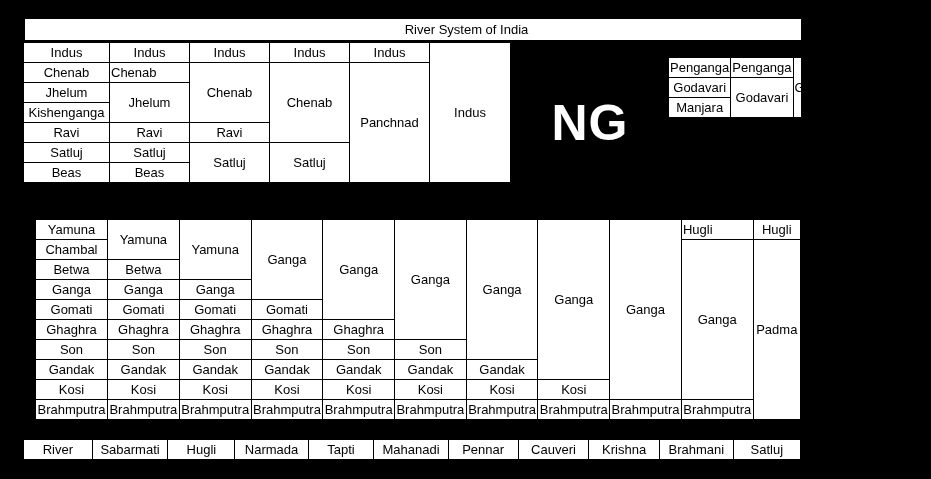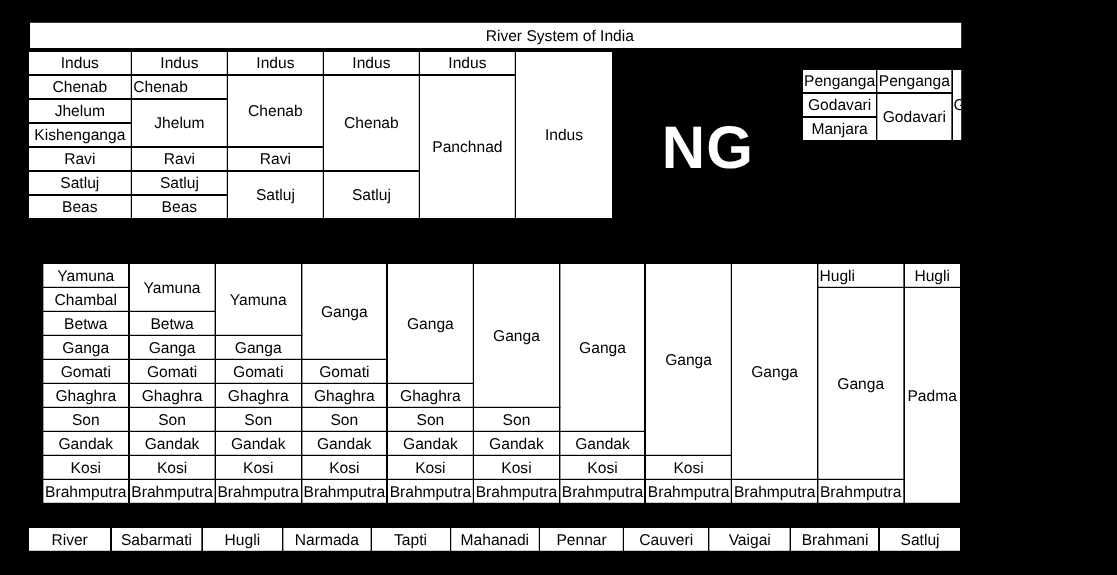--- a/index.html
+++ b/index.html
@@ -251,20 +251,20 @@
     <tbody>
         <tr>
       <td>River</td>
       <td>Sabarmati</td>
       <td>Hugli</td>
       <td>Narmada</td>
       <td>Tapti</td>
       <td>Mahanadi</td>
       <td>Pennar</td>
       <td>Cauveri</td>
-      <td>Vaigai</td>
+      <td>Krishna</td>
       <td>Brahmani</td>
       <td>Satluj</td>
     </tr>
   </tbody>
     </table>
 
 </div>
 
 </body></html>

